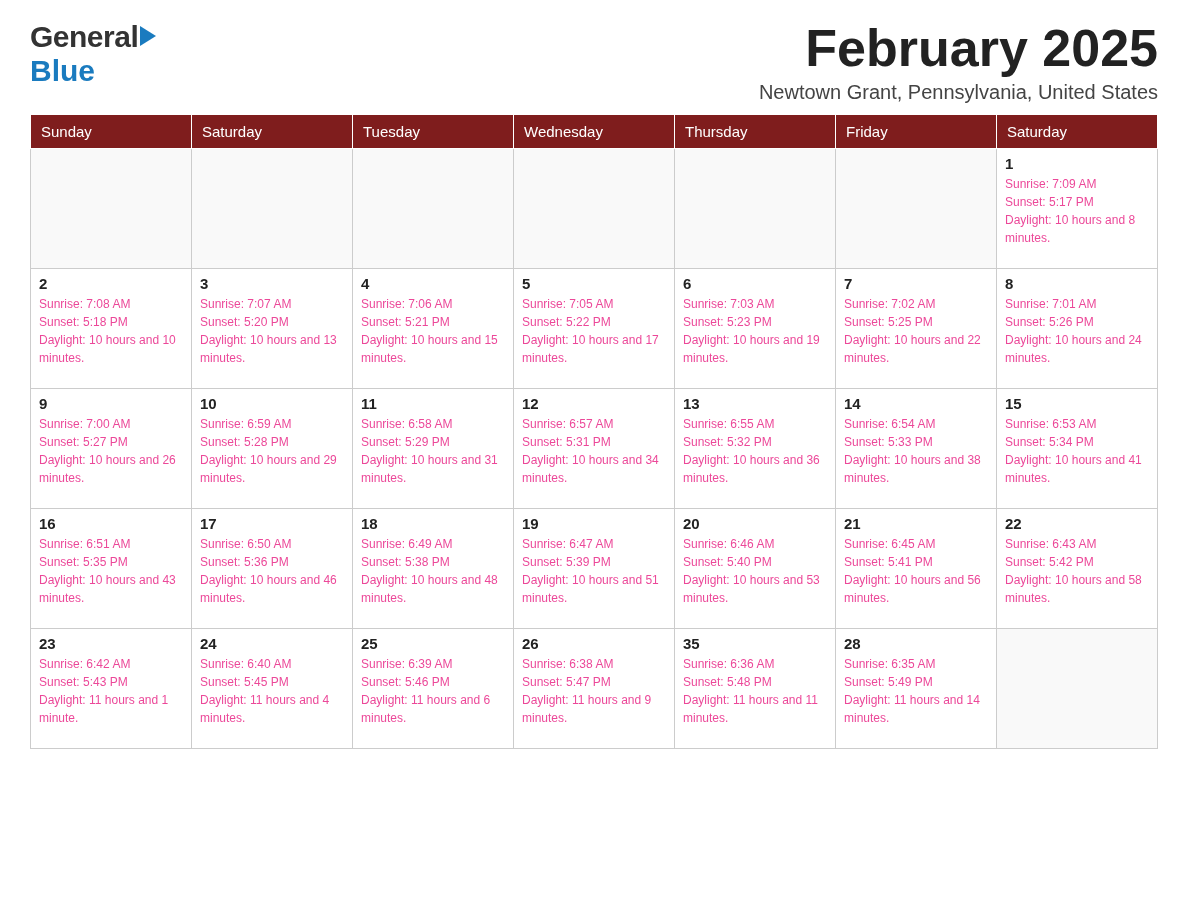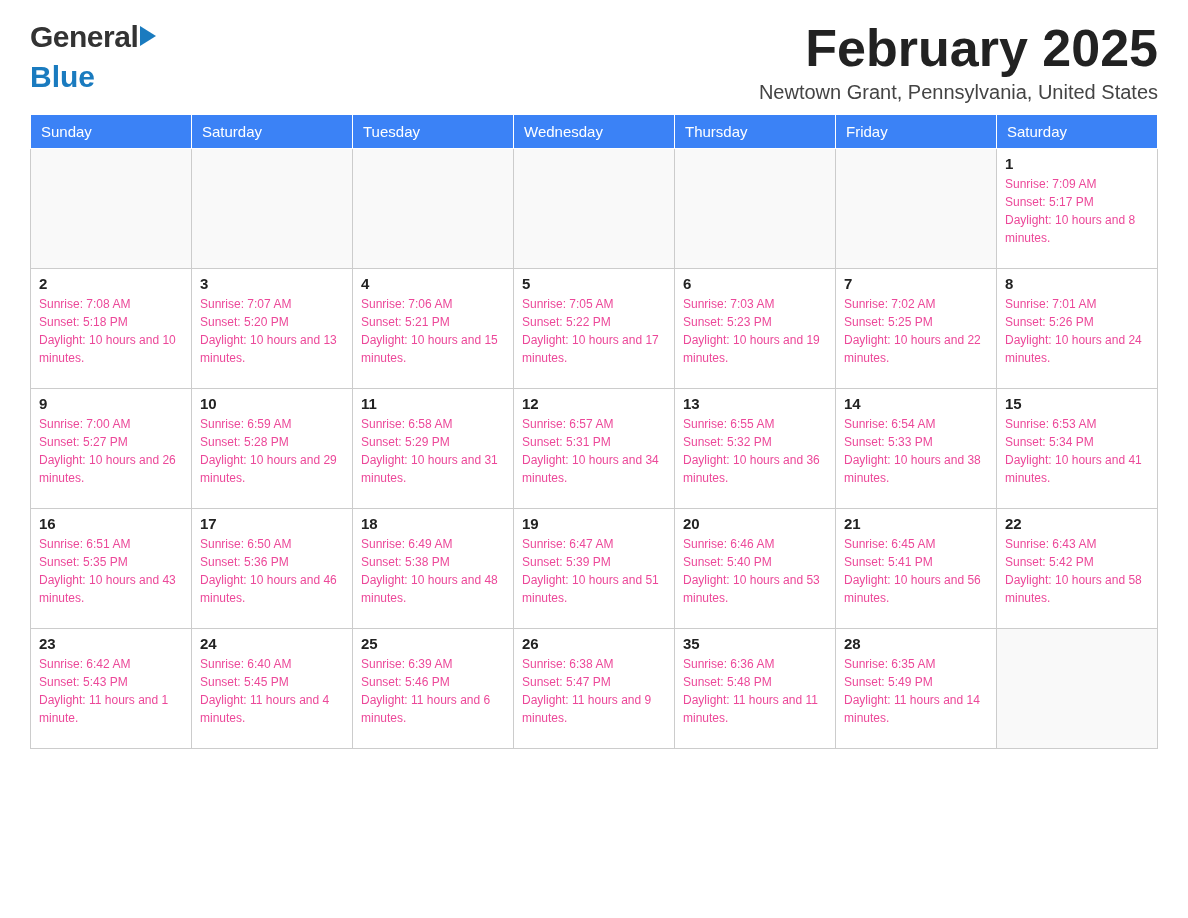--- a/index.html
+++ b/index.html
@@ -13,21 +13,20 @@
     .header {
       display: flex;
       justify-content: space-between;
       align-items: flex-start;
       margin-bottom: 10px;
     }
     .logo {
       display: flex;
       flex-direction: column;
       align-items: flex-start;
-      gap: 6px;
     }
     .title-section {
       text-align: right;
     }
     .month-title {
       font-size: 52px;
       font-weight: bold;
       color: #222;
       line-height: 1.1;
     }
@@ -35,21 +34,21 @@
       font-size: 20px;
       color: #444;
       margin-top: 4px;
     }
     .calendar {
       width: 100%;
       border-collapse: collapse;
       margin-top: 10px;
     }
     .calendar th {
-      background-color: #3b82f6;
+      background-color: #7f1d1d;
       color: #fff;
       font-size: 15px;
       font-weight: normal;
       padding: 8px 10px;
       text-align: left;
       border: 1px solid #fff;
     }
     .calendar td {
       vertical-align: top;
       border: 1px solid #ccc;

